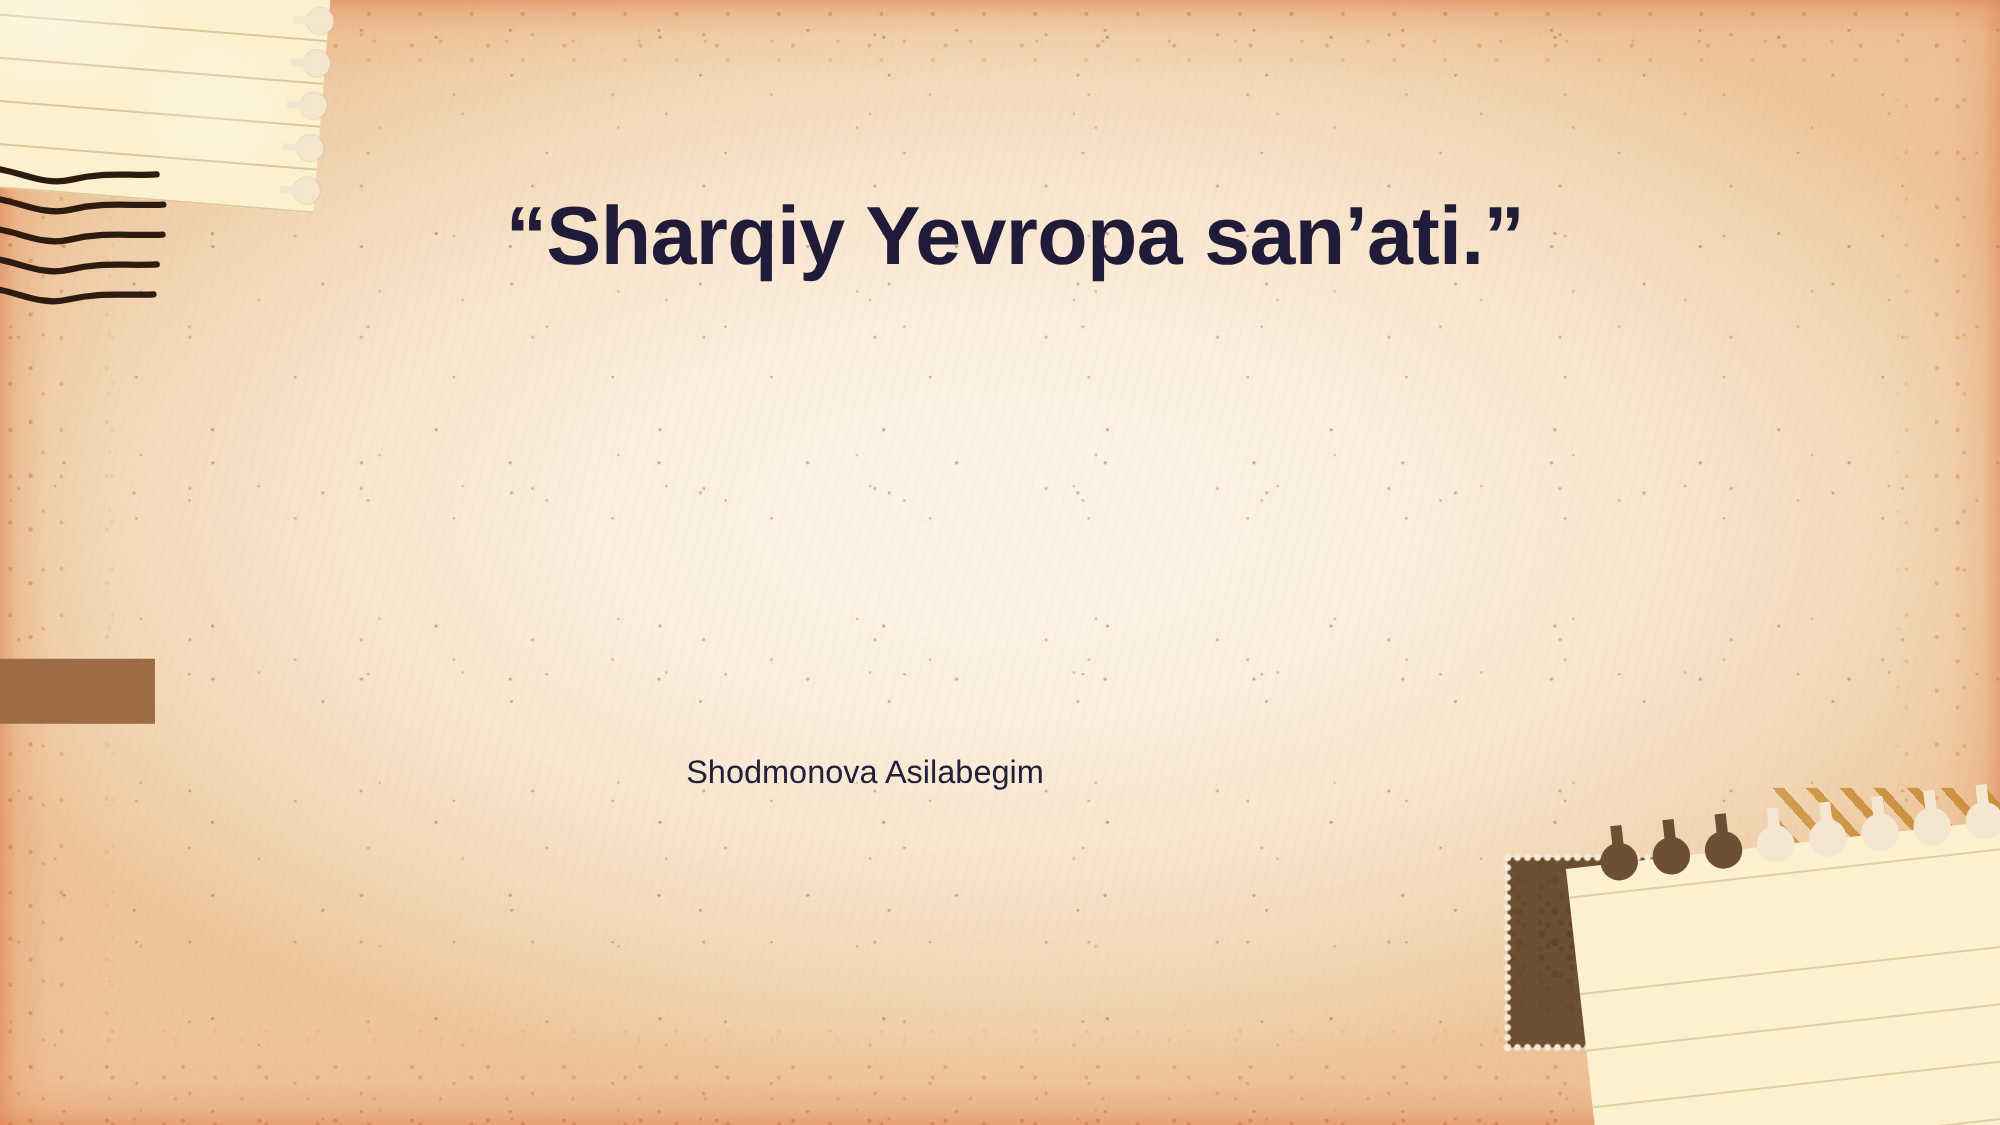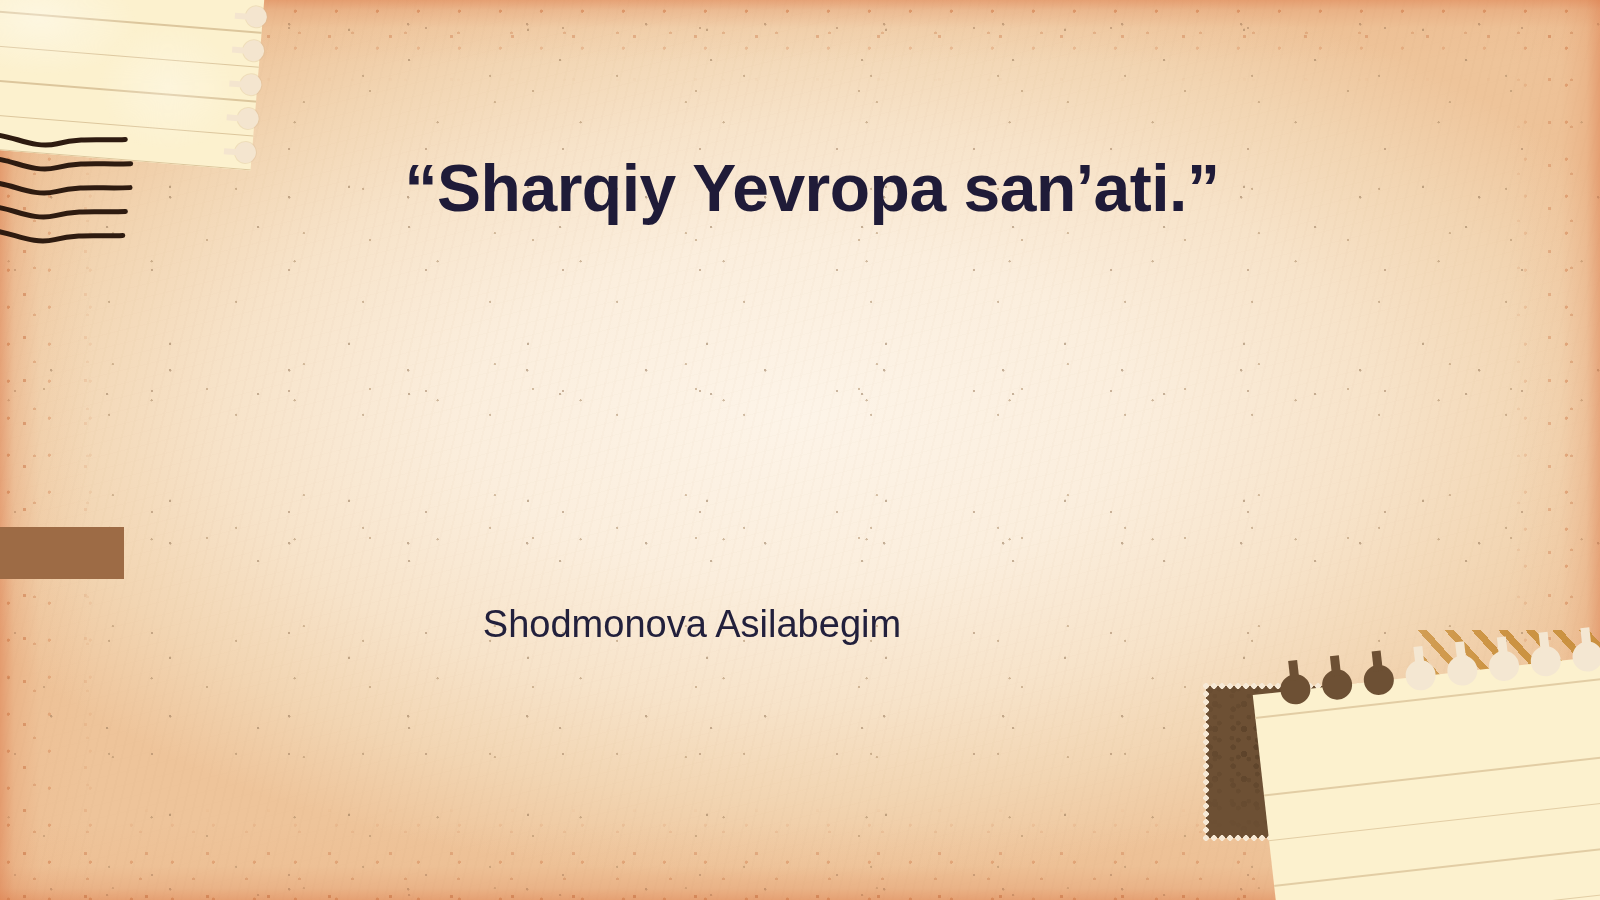--- a/index.html
+++ b/index.html
@@ -267,21 +267,21 @@
     color: #1f1b38;
     line-height: 1.1;
     white-space: nowrap;
   }
   .subtitle {
     position: absolute;
     left: 0;
     top: 602px;
     width: 1384px;
     text-align: center;
-    font-size: 38px;
+    font-size: 26px;
     font-weight: 400;
     color: #22203c;
     line-height: 1.2;
   }
 </style>
 </head>
 <body>
 
 <div id="slide">
 

